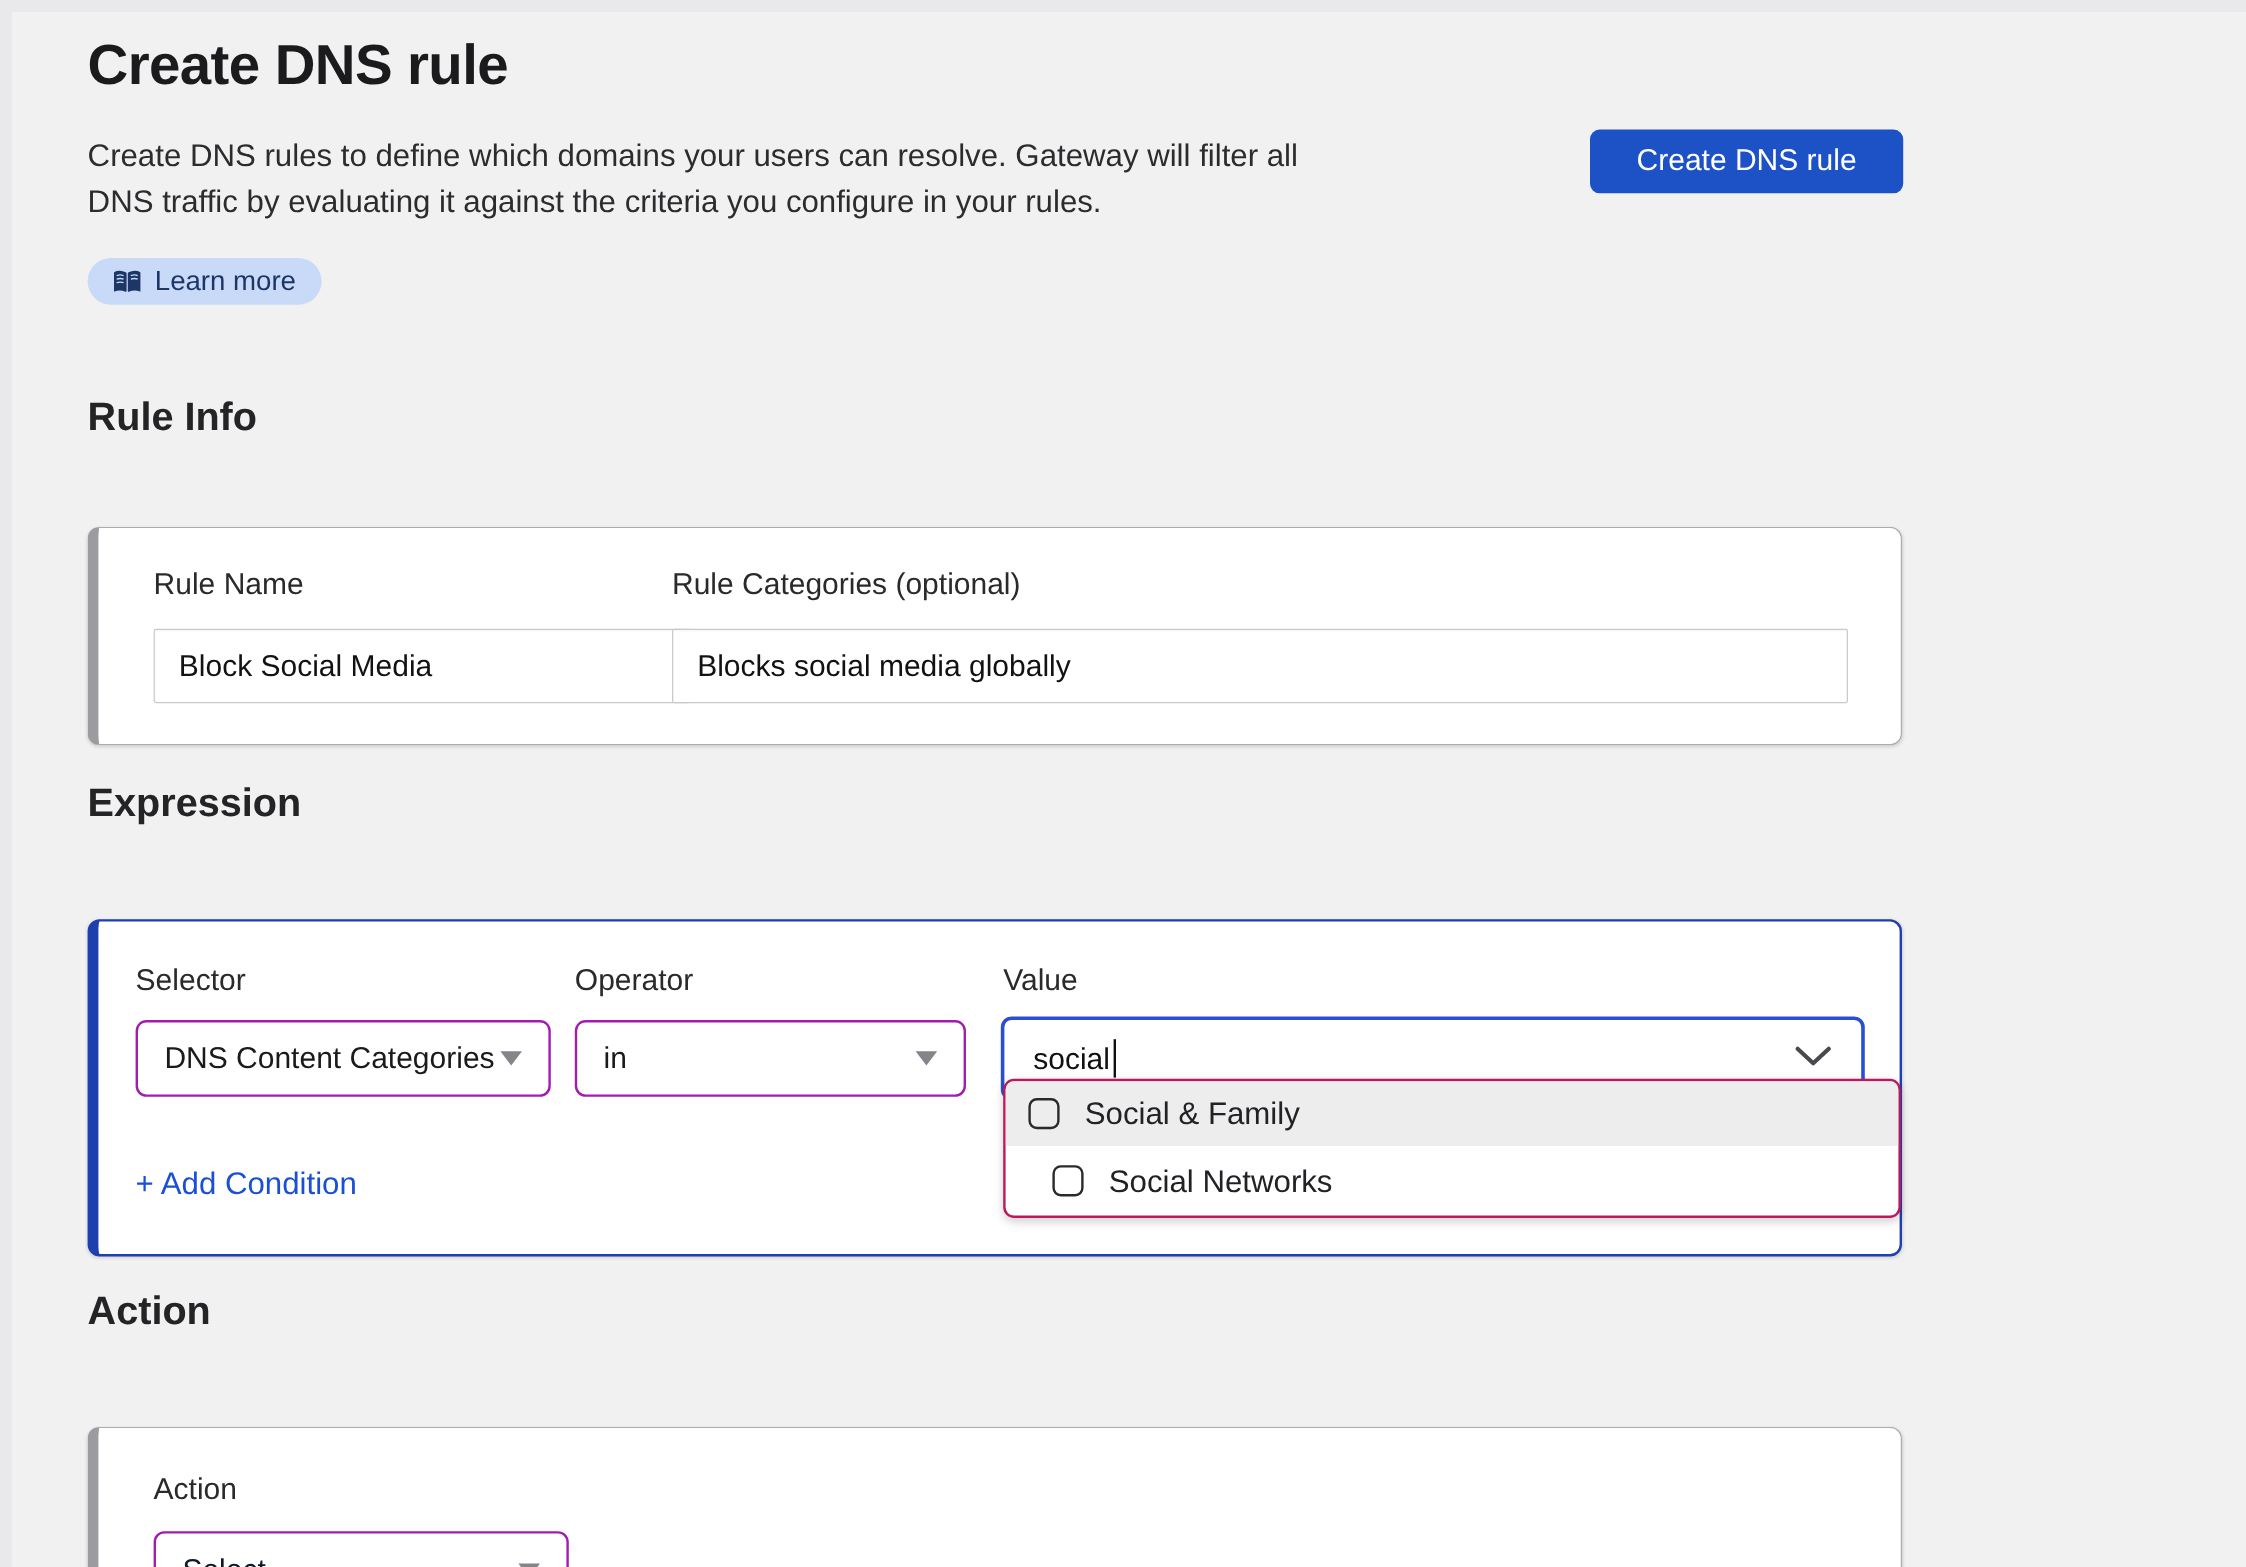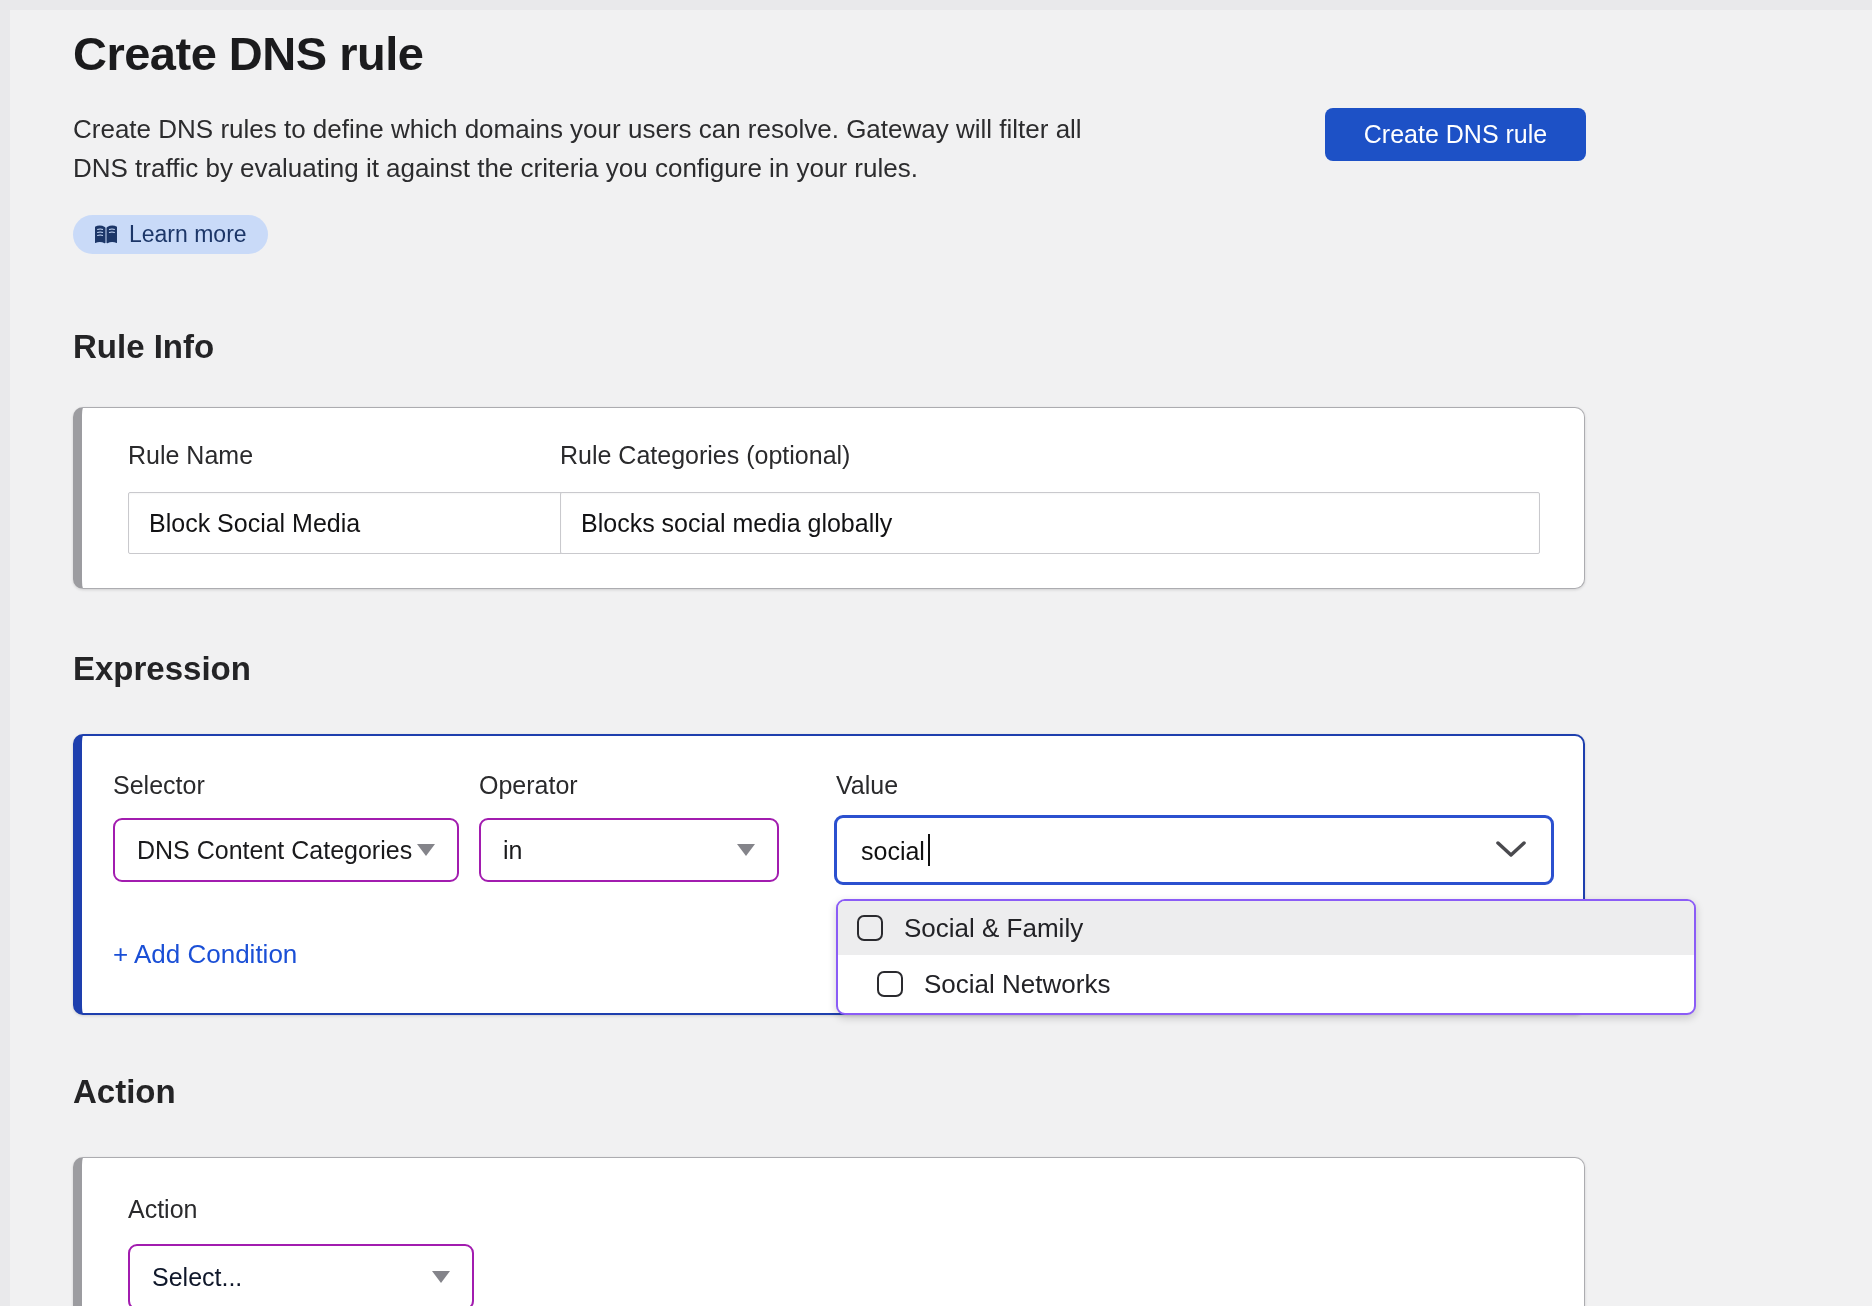--- a/index.html
+++ b/index.html
@@ -38,21 +38,21 @@
   .section-heading {
     position:absolute; font-size:33px; font-weight:700; color:#242426;
   }
   .h-ruleinfo  { left:73px; top:328px; }
   .h-expression{ left:73px; top:650px; }
   .h-action    { left:73px; top:1073px; }
 
   .card {
     position:absolute; background:#fff;
     border:1.5px solid #acacb0; border-left:9px solid #9c9ca0;
-    border-radius:10px; box-shadow:0 1px 3px rgba(0,0,0,0.14);
+    border-radius:10px; box-shadow:0 1px 3px rgba(0,0,0,0.14);margin-top:32px;
   }
   .card-ruleinfo { left:73px; top:407px; width:1512px; height:182px; }
   .card-expression {
     left:73px; top:734px; width:1512px; height:281px;
     border:2px solid var(--expr-border,#1e3fae);
     border-left:9px solid var(--expr-border,#1e3fae);
   }
   .card-action { left:73px; top:1157px; width:1512px; height:230px; }
 
   .field-label { position:absolute; font-size:25px; color:#2a2a2c; white-space:nowrap; }
@@ -80,22 +80,22 @@
     display:flex; align-items:center; padding:0 24px;
     font-size:25px; color:#111; cursor:text;
   }
   .value-combobox .grow { flex:1; display:flex; align-items:flex-end; }
   .text-caret { width:2px; height:32px; background:#111; margin-left:3px; }
   .add-condition {
     position:absolute; left:31px; top:203px;
     font-size:26px; color:var(--link,#1a4fd6); text-decoration:none; cursor:pointer;
   }
   .dropdown {
-    position:absolute; left:836px; top:899px; width:860px; z-index:5;
-    background:#fff; border:2px solid #8b5cf6; border-radius:9px;
+    position:absolute; left:836px; top:899px; width:748px; z-index:5;
+    background:#fff; border:2px solid #be185d; border-radius:9px;
     box-shadow:0 3px 8px rgba(0,0,0,0.18); overflow:hidden;
   }
   .dropdown-row {
     display:flex; align-items:center; gap:21px;
     font-size:26px; color:#222226; cursor:pointer;
   }
   .dropdown-row.highlighted { background:#ededee; }
   .row-0 { height:54px; padding-left:19px; }
   .row-1 { height:58px; padding-left:39px; }
   .checkbox {
@@ -138,21 +138,21 @@
   <div class="card card-expression">
     <span class="field-label" style="left:31px; top:35px;">Selector</span>
     <span class="field-label" style="left:397px; top:35px;">Operator</span>
     <span class="field-label" style="left:754px; top:35px;">Value</span>
 
     <div class="selectbox" style="left:31px; top:82px; width:346px;">
       <span>DNS Content Categories</span>
       <span class="caret-down"></span>
     </div>
 
-    <div class="selectbox" style="left:397px; top:82px; width:300px;gap:18px;">
+    <div class="selectbox" style="left:397px; top:82px; width:326px;gap:18px;">
       <span>in</span>
       <span class="caret-down"></span>
     </div>
 
     <div class="value-combobox">
       <span class="grow">
         <span>social</span>
         <span class="text-caret"></span>
       </span>
       <span class="chevron-down-icon">

